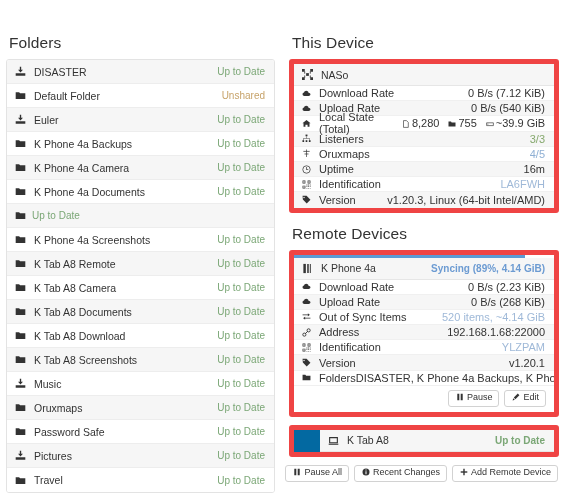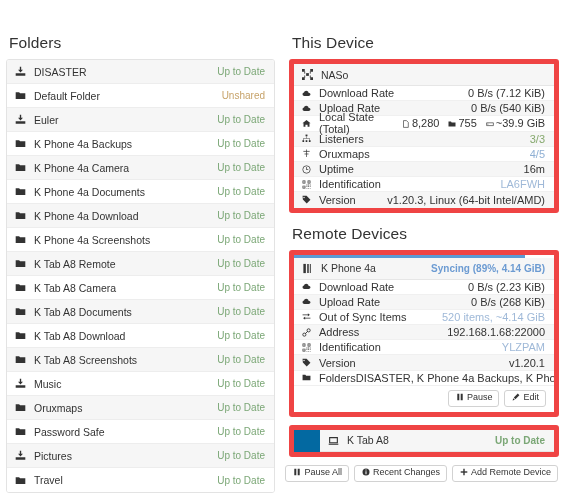--- a/index.html
+++ b/index.html
@@ -190,21 +190,20 @@
           </span>
           <span class="nm">K Phone 4a Documents</span>
           <span class="st ok">Up to Date</span>
         </div>
         <div class="frow alt">
           <span class="ico">
             <svg width="11" height="11" viewBox="0 0 16 16">
               <path fill="#333" d="M1 3.2h5l1.3 1.6H15v8.2H1z"></path>
             </svg>
           </span>
-          <span class="nm">K Phone 4a Download</span>
           <span class="st ok">Up to Date</span>
         </div>
         <div class="frow">
           <span class="ico">
             <svg width="11" height="11" viewBox="0 0 16 16">
               <path fill="#333" d="M1 3.2h5l1.3 1.6H15v8.2H1z"></path>
             </svg>
           </span>
           <span class="nm">K Phone 4a Screenshots</span>
           <span class="st ok">Up to Date</span>

